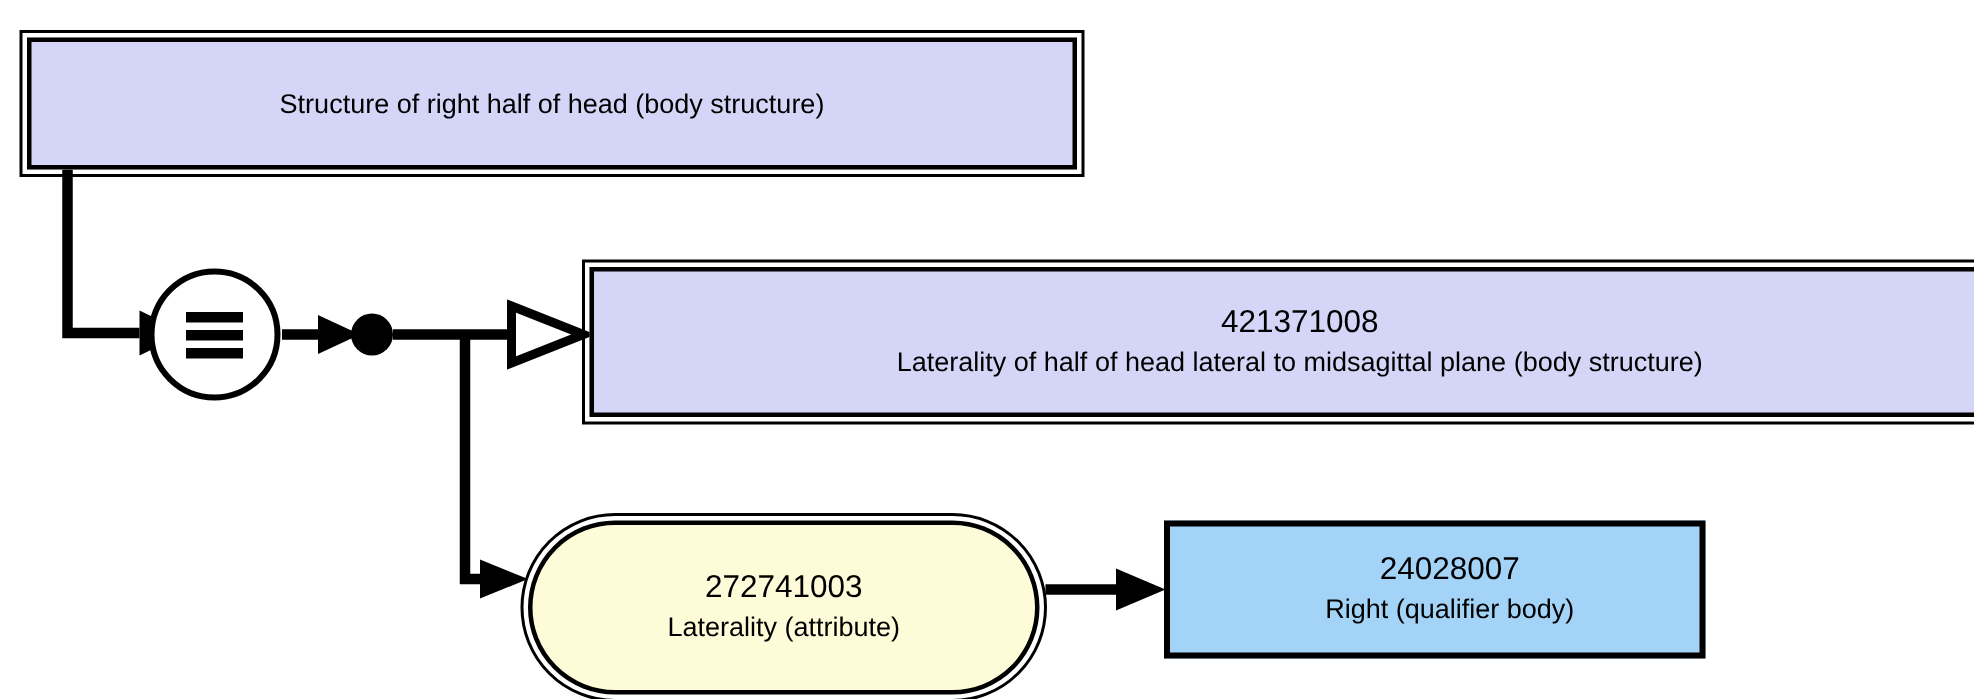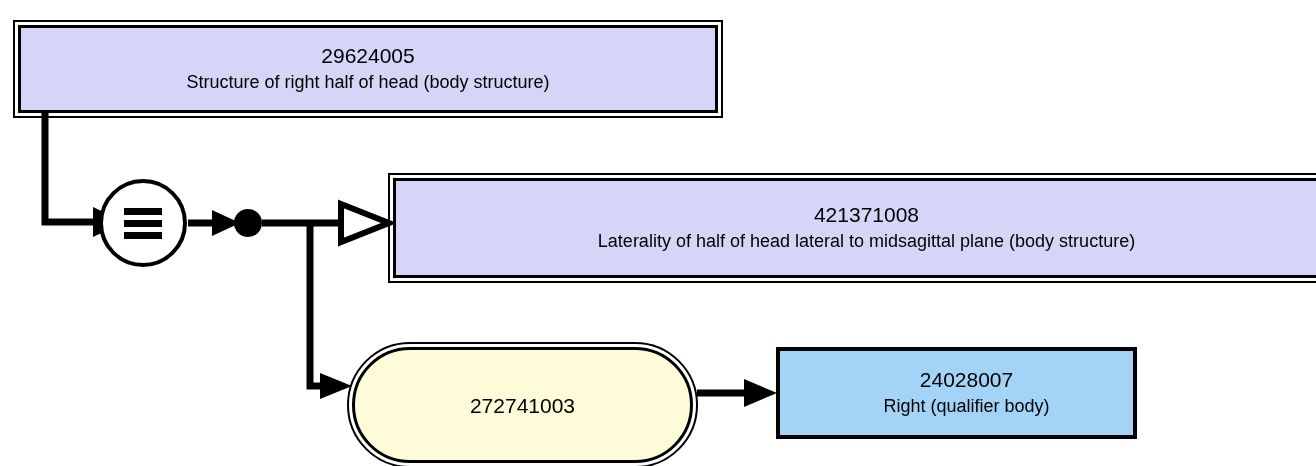--- a/index.html
+++ b/index.html
@@ -130,39 +130,39 @@
       <polygon points="320,373 352,386 320,399" fill="#000000"></polygon>
     </g>
 
     <g>
       <path d="M697,393 L746,393" fill="none" stroke="#000000" stroke-width="7"></path>
       <polygon points="744,379 777,393 744,407" fill="#000000"></polygon>
     </g>
   </svg>
 
   <div class="node concept-box" style="left:18px; top:25px; width:700px; height:88px;">
-    <div class="sctid">29624005</div>
     <div class="term">Structure of right half of head (body structure)</div>
   </div>
 
   <div class="equiv-circle" style="left:99px; top:179px; width:88px; height:88px;">
     <span class="bar"></span>
     <span class="bar"></span>
     <span class="bar"></span>
   </div>
 
   <div class="conj-dot" style="left:234px; top:209px;"></div>
 
   <div class="node concept-box" style="left:393px; top:178px; width:947px; height:100px;">
     <div class="sctid">421371008</div>
     <div class="term">Laterality of half of head lateral to midsagittal plane (body structure)</div>
   </div>
 
   <div class="node attribute-pill" style="left:352px; top:347px; width:341px; height:116px;">
     <div class="sctid">272741003</div>
+    <div class="term">Laterality (attribute)</div>
   </div>
 
   <div class="node value-box" style="left:776px; top:347px; width:361px; height:92px;">
     <div class="sctid">24028007</div>
     <div class="term">Right (qualifier body)</div>
   </div>
 
 </div>
 
 </body></html>

